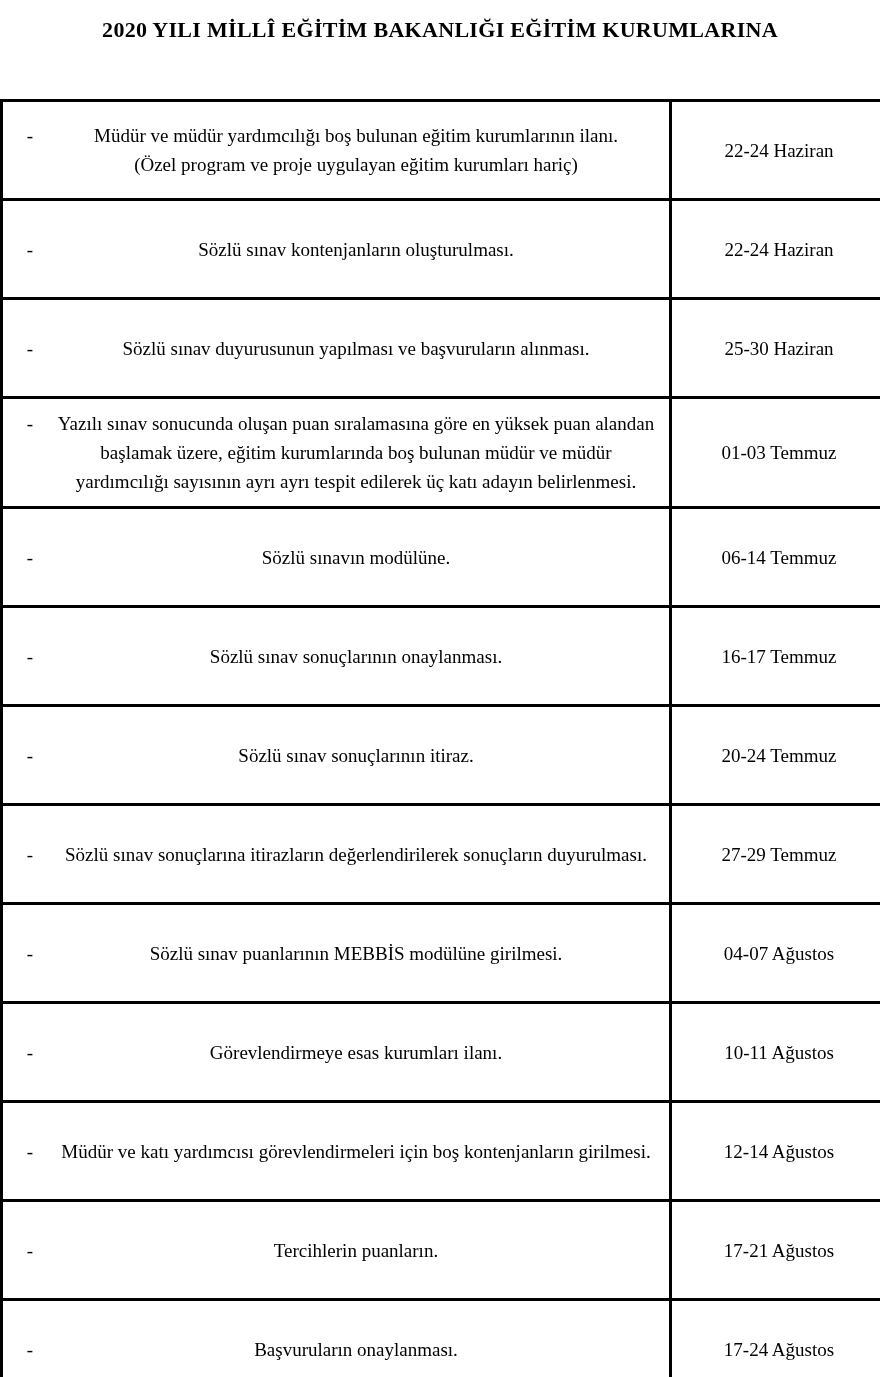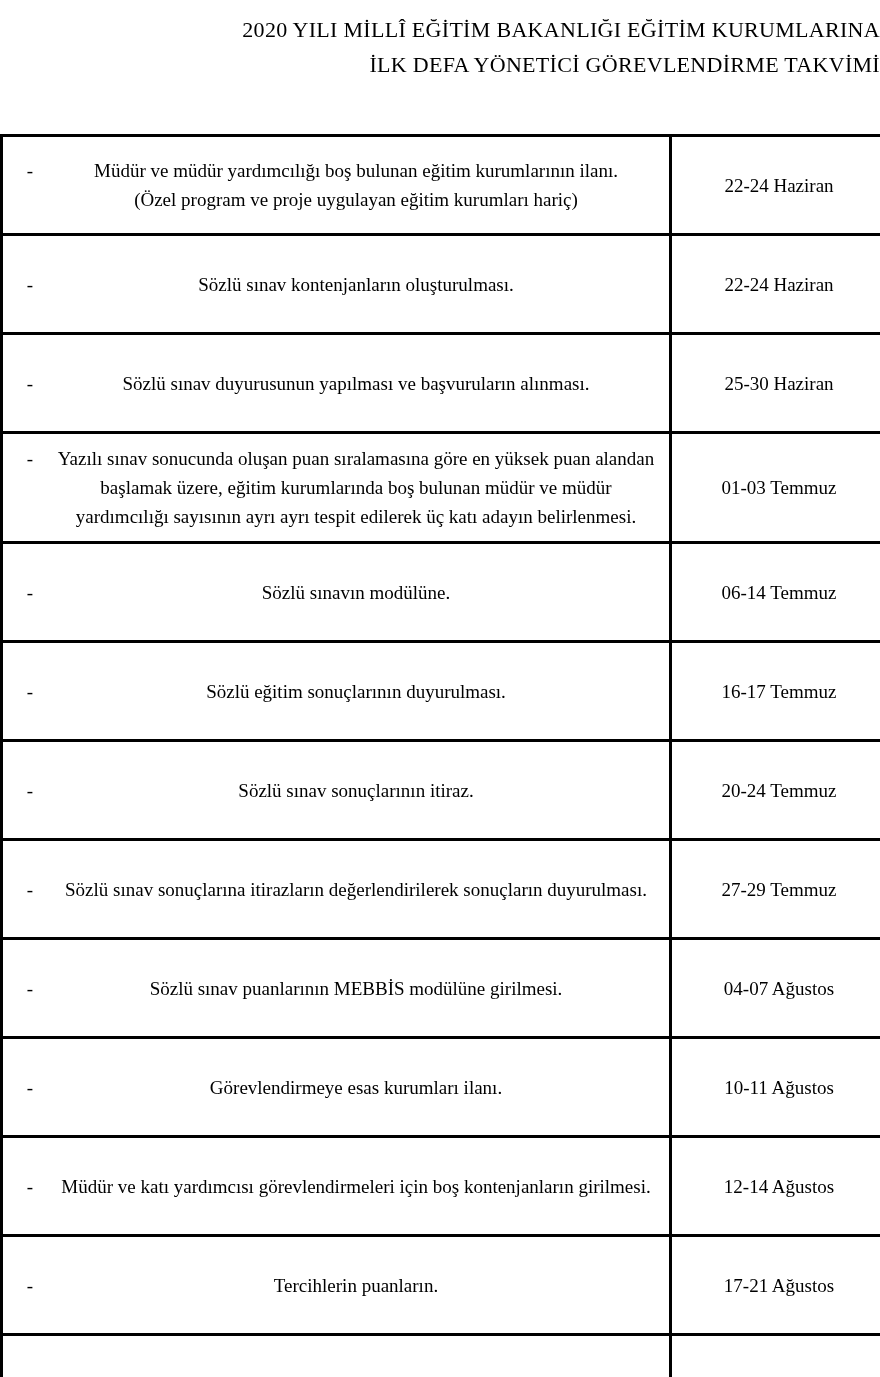--- a/index.html
+++ b/index.html
@@ -14,22 +14,22 @@
     -webkit-font-smoothing: antialiased;
   }
   .page {
     width: 880px;
     min-height: 1377px;
     box-sizing: border-box;
     padding-top: 12px;
     background: #ffffff;
   }
   .doc-title {
-    text-align: right;
-    font-weight: normal;
+    text-align: center;
+    font-weight: bold;
     font-size: 22px;
     line-height: 35px;
     letter-spacing: 0.3px;
   }
   table.schedule {
     border-collapse: collapse;
     width: 864px;
     margin: 52px auto 0 auto;
     border: 3px solid #000;
     border-bottom-width: 5px;
@@ -71,21 +71,20 @@
     padding: 6px 8px;
   }
 </style>
 </head>
 <body>
 
 <div class="page">
 
   <div class="doc-title">
     <div>2020 YILI MİLLÎ EĞİTİM BAKANLIĞI EĞİTİM KURUMLARINA</div>
-    <div>İLK DEFA YÖNETİCİ GÖREVLENDİRME TAKVİMİ</div>
   </div>
 
   <table class="schedule">
     <tbody>
   <tr>
     <td class="task-cell">
       <div class="task-inner">
         <span class="bullet">-</span>
         <div class="task-body">
           <div>Müdür ve müdür yardımcılığı boş bulunan eğitim kurumlarının ilanı.</div>
@@ -146,21 +145,21 @@
       </div>
     </td>
     <td class="date-cell">06-14 Temmuz</td>
   </tr>
 
   <tr>
     <td class="task-cell">
       <div class="task-inner">
         <span class="bullet">-</span>
         <div class="task-body">
-          <div>Sözlü eğitim sonuçlarının duyurulması.</div>
+          <div>Sözlü sınav sonuçlarının onaylanması.</div>
 
         </div>
       </div>
     </td>
     <td class="date-cell">16-17 Temmuz</td>
   </tr>
 
   <tr>
     <td class="task-cell">
       <div class="task-inner">

